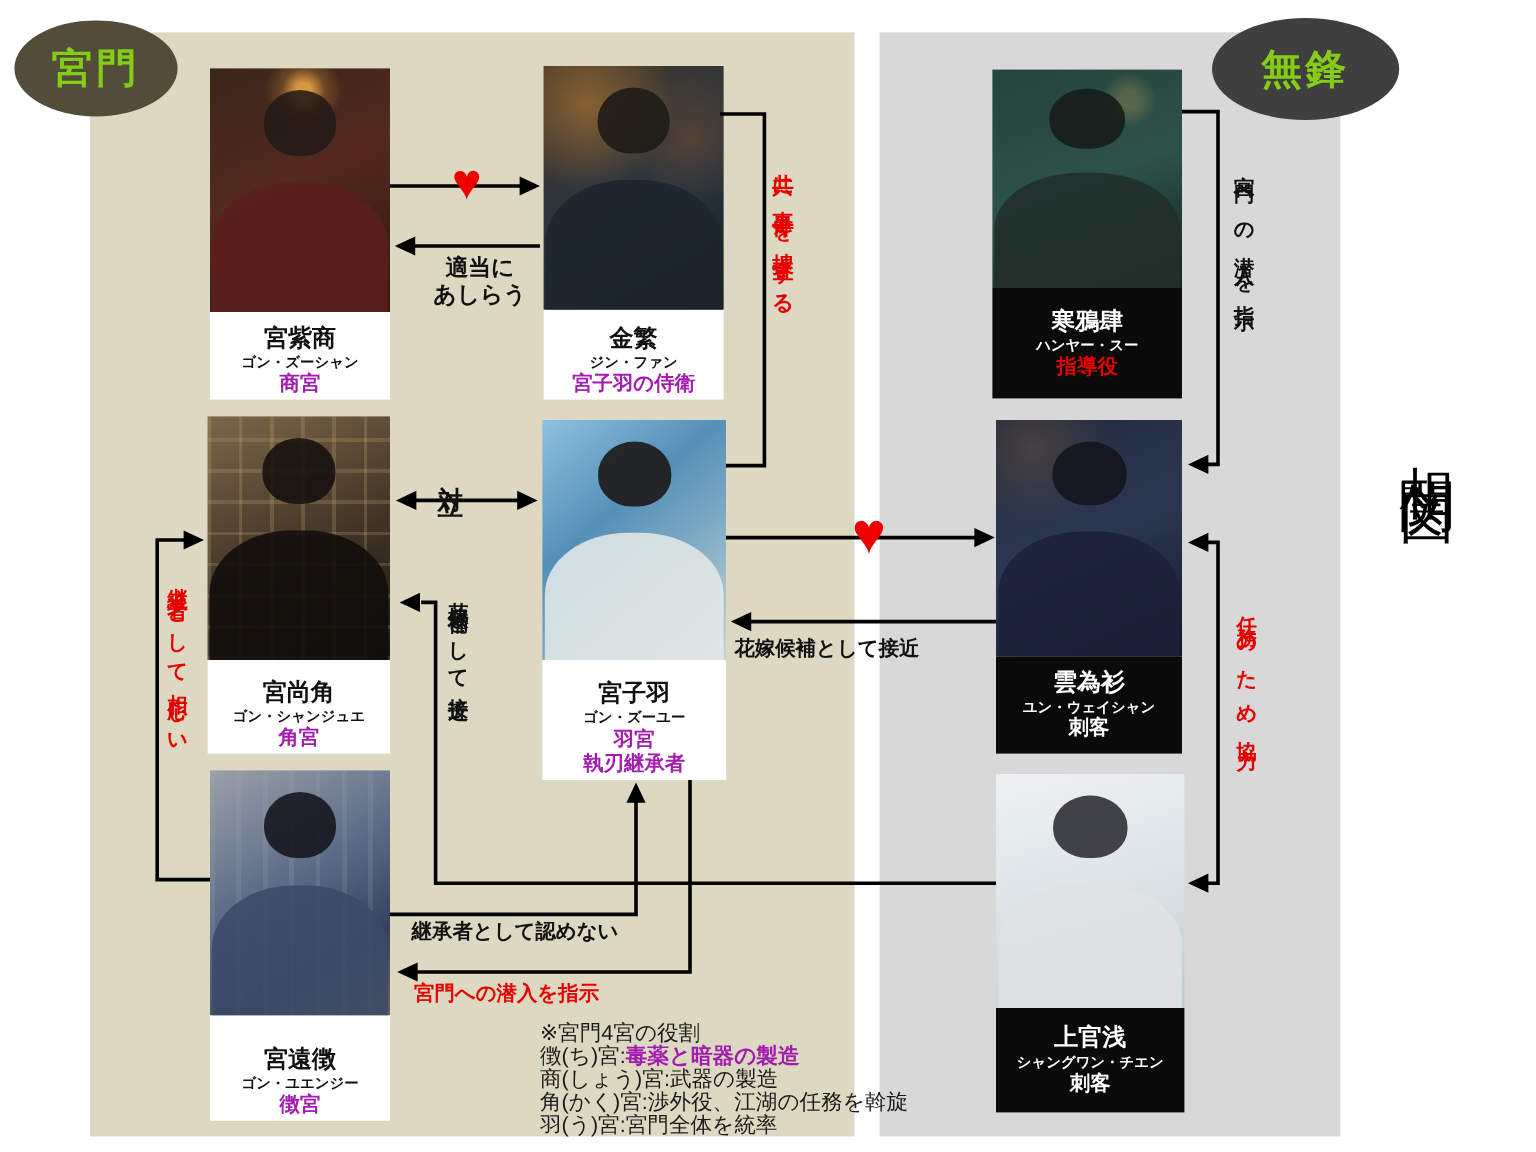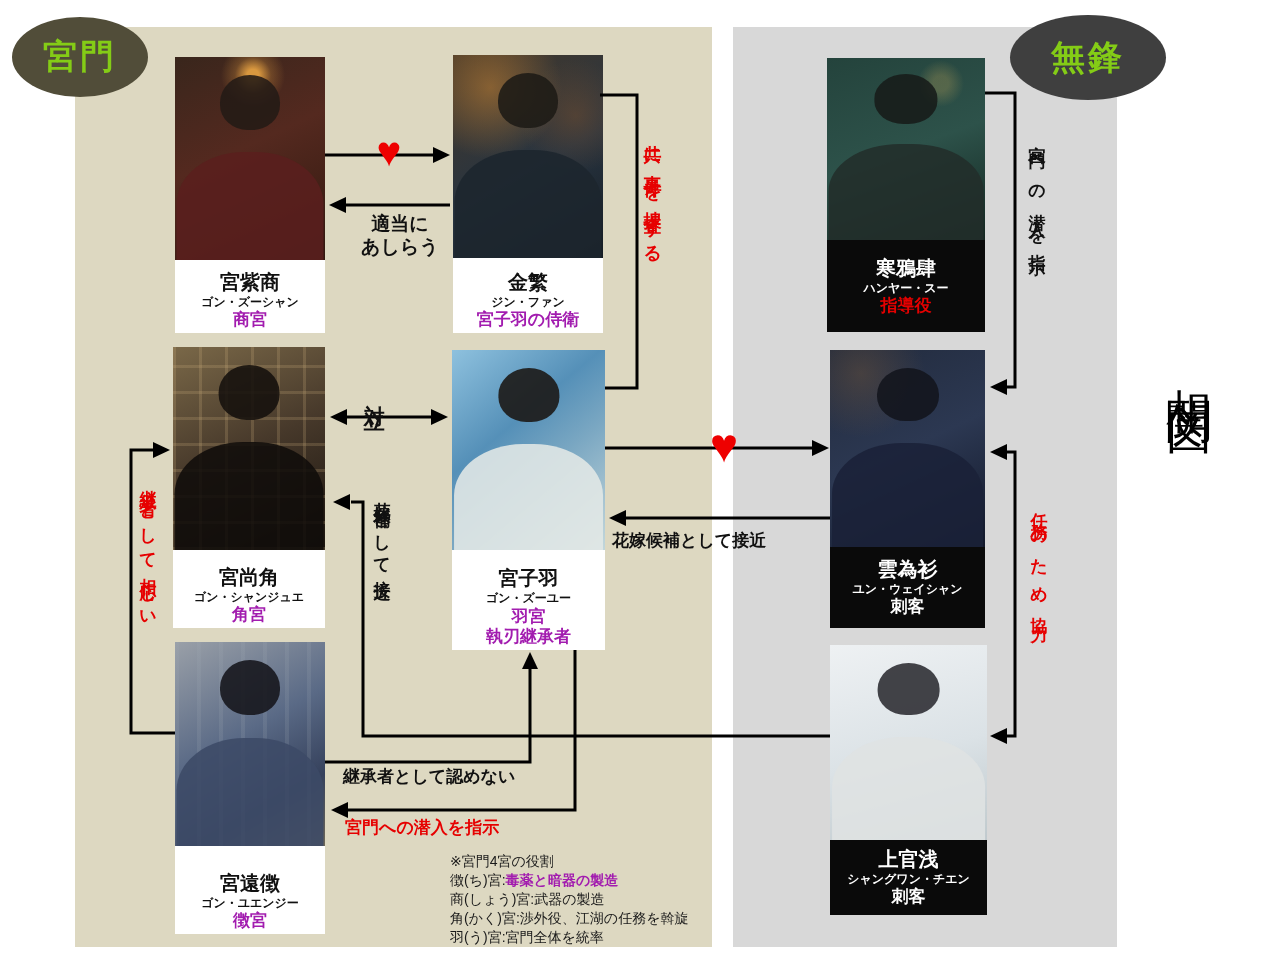--- a/index.html
+++ b/index.html
@@ -30,21 +30,21 @@
   .label-box.light .role{color:#a21caf;}
   .role.red{color:#e60000;}
   .overlay{position:absolute;left:0;top:0;z-index:2;pointer-events:none;}
   .rel-label{position:absolute;z-index:3;font-weight:bold;font-size:17px;color:#111;white-space:pre-line;line-height:1.2;}
   .rel-label.red{color:#e60000;}
   .vertical{writing-mode:vertical-rl;text-orientation:mixed;}
   .heart{position:absolute;z-index:3;color:#ee0000;line-height:1;text-align:center;}
   .diagram-title{position:absolute;left:1158px;top:352px;z-index:3;
     font-family:"Liberation Serif","DejaVu Serif",serif;font-size:46px;color:#000;
     writing-mode:vertical-rl;text-orientation:mixed;letter-spacing:12px;font-weight:normal;}
-  .note{position:absolute;left:450px;top:852px;z-index:3;font-size:14px;line-height:19px;color:#1a1a1a;}
+  .note{position:absolute;left:450px;top:852px;z-index:3;font-size:18px;line-height:19px;color:#1a1a1a;}
   .note .red{color:#a21caf;font-weight:bold;}
 </style>
 </head>
 <body>
 
 <div id="canvas">
 
   <div class="panel gongmen"></div>
   <div class="panel mufeng"></div>
 
@@ -124,21 +124,21 @@
     <div class="label-box dark" style="height:81px">
       <div class="name">雲為衫</div>
       <div class="kana">ユン・ウェイシャン</div>
       <div class="role">刺客</div>
     </div>
   </div>
 
   <div class="card" style="left:830px;top:645px;width:157px">
     <div class="photo" style="height:195px;--head:#2a2a30;--body:#dfe3e2;
       background:linear-gradient(165deg,#eef1f3,#dbe2e6 55%,#bfc9cd)"></div>
-    <div class="label-box dark" style="height:75px">
+    <div class="label-box dark" style="height:87px">
       <div class="name">上官浅</div>
       <div class="kana">シャングワン・チエン</div>
       <div class="role">刺客</div>
     </div>
   </div>
 
   <svg class="overlay" width="1280" height="960" viewBox="0 0 1280 960">
     <g stroke="#000" stroke-width="3" fill="none">
       <path d="M325,155 H434"></path>
       <path d="M450,205 H345"></path>

